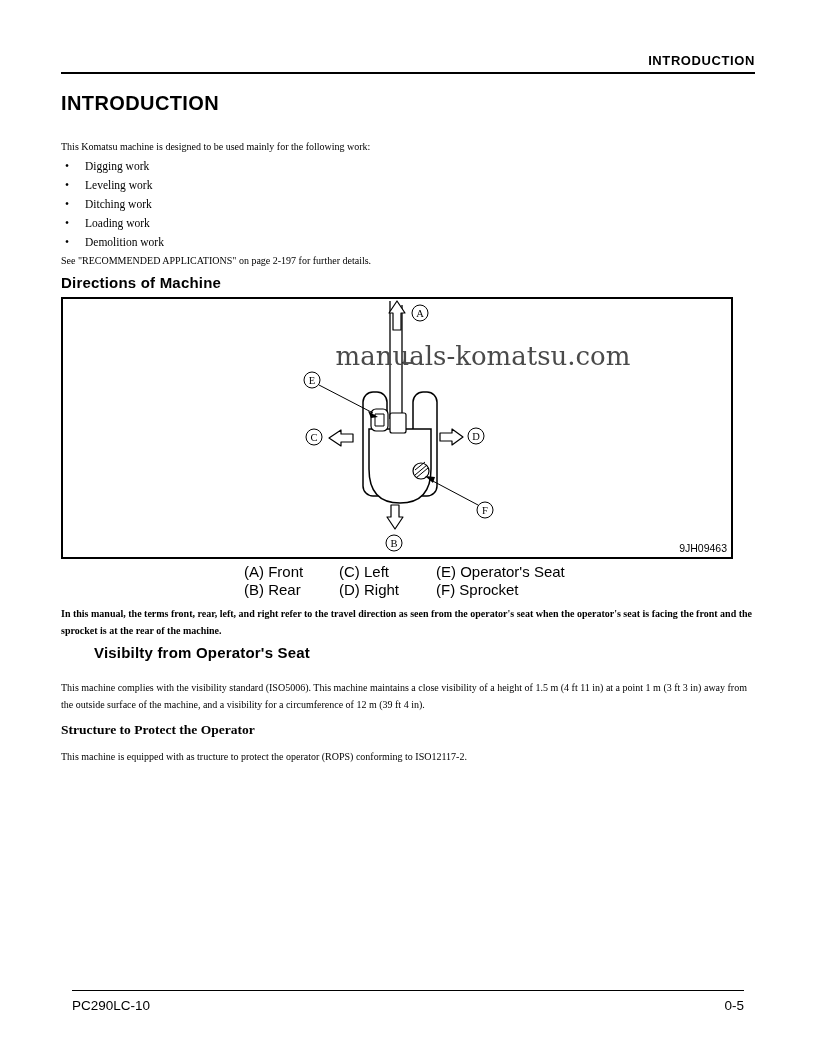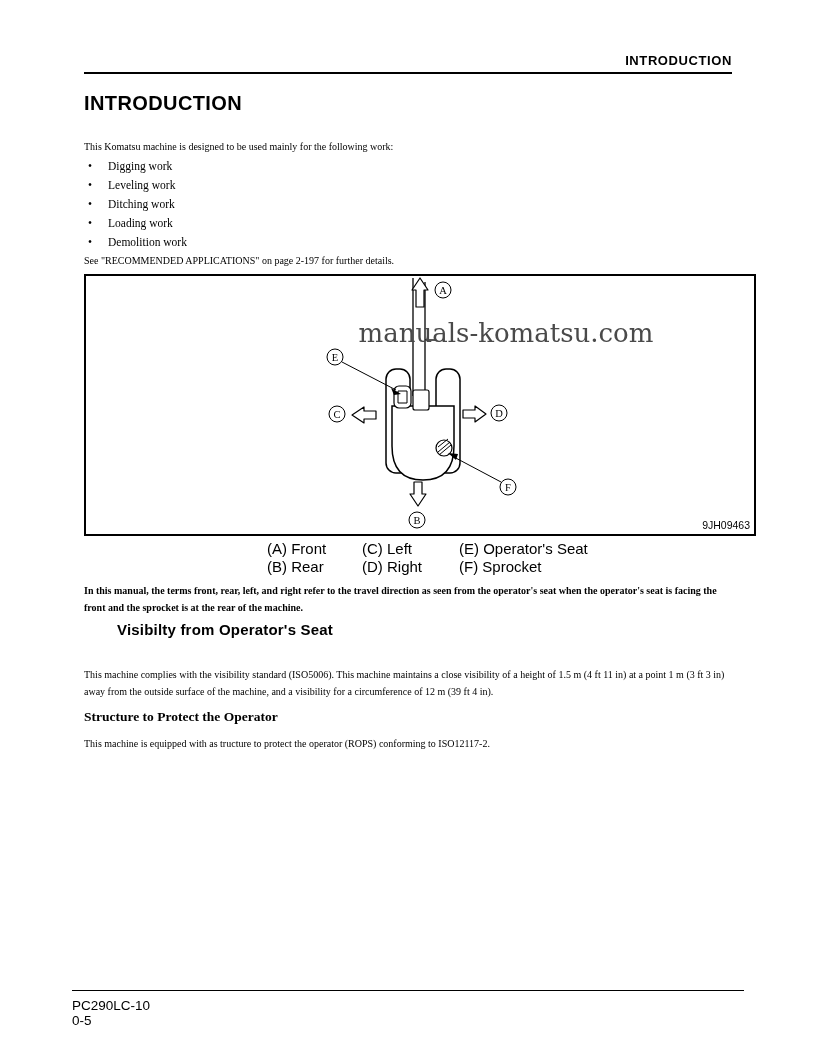--- a/index.html
+++ b/index.html
@@ -2,21 +2,21 @@
 <html><head>
 <meta charset="utf-8">
 <style>
   * { margin:0; padding:0; box-sizing:border-box; }
   html, body { background:#ffffff; }
   body { font-family:"Liberation Serif", serif; color:#000; }
   .page {
     position:relative; width:816px; height:1056px;
     background:#fff; overflow:hidden;
   }
-  .content { padding:0 84px; }
+  .content { padding:0 61px; }
 
   .running-head {
     padding-top:54px; text-align:right;
     font-family:"Liberation Sans", sans-serif;
     font-weight:bold; font-size:13px; letter-spacing:0.6px; line-height:14px;
   }
   .rule { border-top:2px solid #000; margin-top:4px; }
 
   .page-title {
     margin-top:18px;
@@ -47,34 +47,34 @@
   .figure-box svg { display:block; }
 
   .legend-grid {
     margin:4px 0 0 183px;
     display:grid; grid-template-columns:95px 97px auto;
     font-family:"Liberation Sans", sans-serif;
     font-size:15px; line-height:17.5px;
   }
 
   .para-directions { margin-top:7px;font-weight:bold; }
-  .para-visibility { margin-top:27px; }
+  .para-visibility { margin-top:17px; }
 
   .subsection {
     font-family:Liberation Serif, serif;
     font-weight:bold; font-size:13.5px; line-height:16px;
     margin-top:9px;
   }
   .para-protection { margin-top:10px; }
 
   .footer { position:absolute; left:72px; right:72px; top:990px; }
   .footer-rule { border-top:1.5px solid #000; }
   .footer-row {
     display:flex; justify-content:space-between; margin-top:7px;
-    font-family:"Liberation Sans", sans-serif; font-size:13.5px;flex-direction:column;
+    font-family:"Liberation Sans", sans-serif; font-size:13.5px;
   }
 </style>
 </head>
 <body>
 
 <div class="page">
   <div class="content">
 
     <div class="running-head">INTRODUCTION</div>
     <div class="rule"></div>
@@ -101,20 +101,21 @@
           <span>Loading work</span>
         </li>
       <li>
           <span class="dot">•</span>
           <span>Demolition work</span>
         </li>
     </ul>
 
     <p class="body see-note">See "RECOMMENDED APPLICATIONS" on page 2-197 for further details.</p>
 
+    <h2 class="section">Directions of Machine</h2>
 
     <div class="figure-box">
       <svg viewBox="0 0 668 258" width="668" height="258">
 
         <g stroke="#000" stroke-width="1.3" fill="none">
           <line x1="327" y1="2" x2="327" y2="120"></line>
           <line x1="339" y1="6" x2="339" y2="120"></line>
           <line x1="339" y1="64" x2="350" y2="64"></line>
         </g>
 

